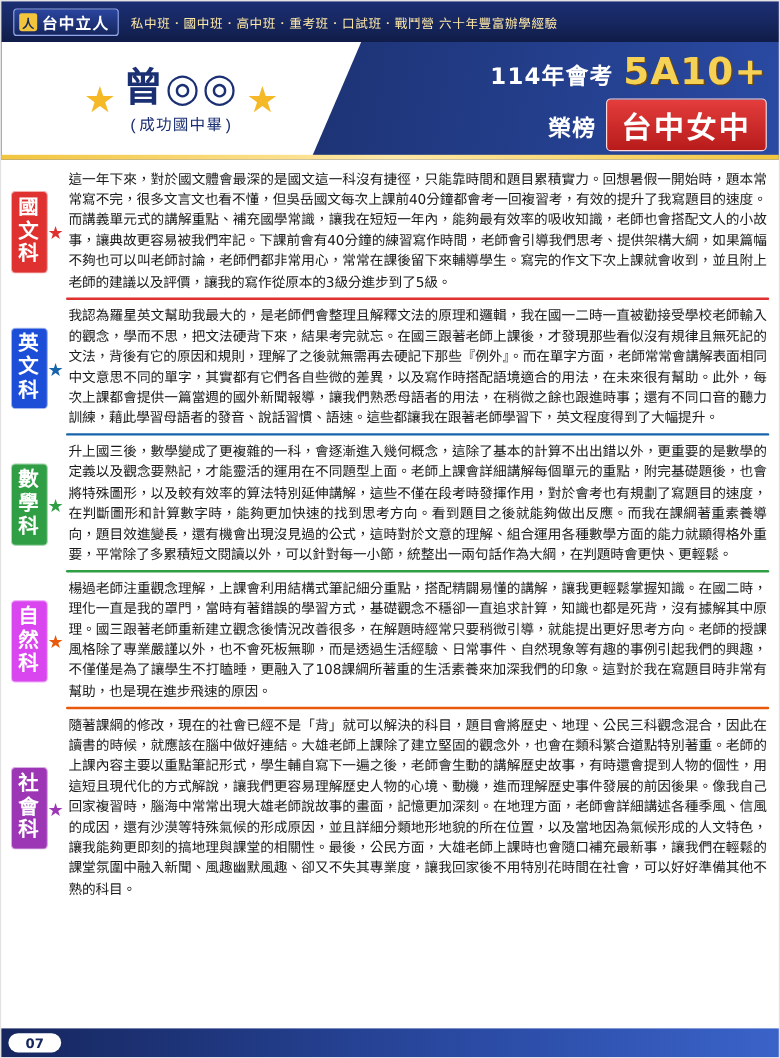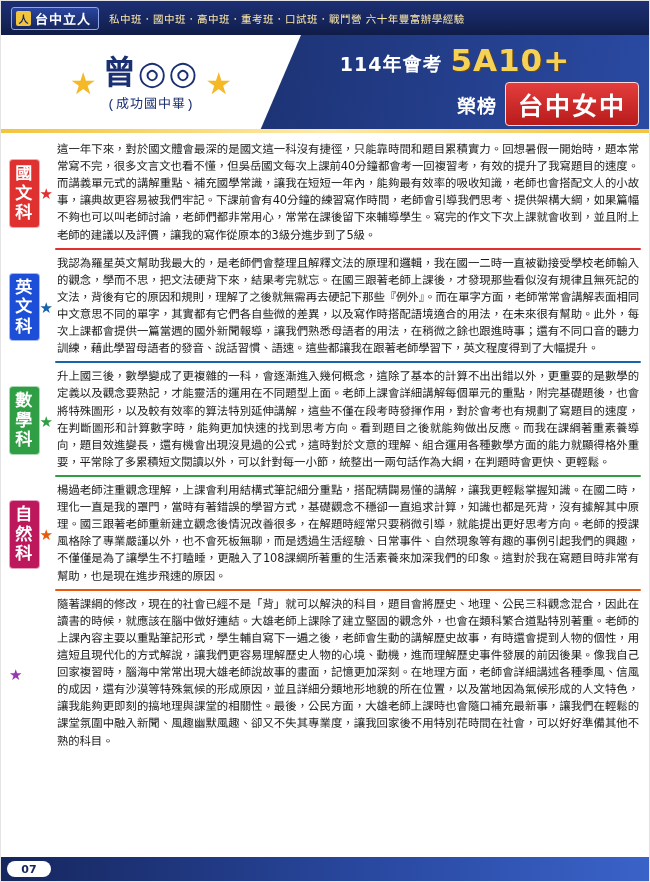--- a/index.html
+++ b/index.html
@@ -69,21 +69,21 @@
   }
   .stu-school {
     font-size: 13px; color: #1b2f73; letter-spacing: 1px; margin-top: 2px; font-family: Liberation Mono, monospace;
   }
   .hero-right {
     position: absolute; right: 0; top: 0; width: 380px; height: 98px;
     padding: 7px 12px 0 0;
     text-align: right; color: #ffffff;
   }
   .exam-line {
-    display: flex; align-items: baseline; justify-content: center; gap: 8px;
+    display: flex; align-items: baseline; justify-content: flex-end; gap: 8px;
   }
   .exam-year { font-size: 19px; font-weight: bold; letter-spacing: 1px; color:#ffffff;}
   .exam-score {
     font-size: 31px; font-weight: bold; color: #f5d256;
     text-shadow: 1px 1px 0 #7a4a00;
     letter-spacing: 1px;
   }
   .admit-row {
     margin-top: 4px;
     display: flex; align-items: center; justify-content: flex-end; gap: 8px;
@@ -201,29 +201,30 @@
       <div class="tag">
         <div class="tag-label" style="background:#2f9e44">數學科</div>
         <div class="tag-star" style="color:#2f9e44">★</div>
       </div>
       <div class="body-text">升上國三後，數學變成了更複雜的一科，會逐漸進入幾何概念，這除了基本的計算不出出錯以外，更重要的是數學的定義以及觀念要熟記，才能靈活的運用在不同題型上面。老師上課會詳細講解每個單元的重點，附完基礎題後，也會將特殊圖形，以及較有效率的算法特別延伸講解，這些不僅在段考時發揮作用，對於會考也有規劃了寫題目的速度，在判斷圖形和計算數字時，能夠更加快速的找到思考方向。看到題目之後就能夠做出反應。而我在課綱著重素養導向，題目效進變長，還有機會出現沒見過的公式，這時對於文意的理解、組合運用各種數學方面的能力就顯得格外重要，平常除了多累積短文閱讀以外，可以針對每一小節，統整出一兩句話作為大綱，在判題時會更快、更輕鬆。</div>
     </div>
     <div class="divider" style="background:#2f9e44"></div>
 
     <div class="section">
       <div class="tag">
-        <div class="tag-label" style="background:#be185d">自然科</div>
+        <div class="tag-label" style="background:#d946ef">自然科</div>
         <div class="tag-star" style="color:#e8590c">★</div>
       </div>
       <div class="body-text">楊過老師注重觀念理解，上課會利用結構式筆記細分重點，搭配精闢易懂的講解，讓我更輕鬆掌握知識。在國二時，理化一直是我的罩門，當時有著錯誤的學習方式，基礎觀念不穩卻一直追求計算，知識也都是死背，沒有據解其中原理。國三跟著老師重新建立觀念後情況改善很多，在解題時經常只要稍微引導，就能提出更好思考方向。老師的授課風格除了專業嚴謹以外，也不會死板無聊，而是透過生活經驗、日常事件、自然現象等有趣的事例引起我們的興趣，不僅僅是為了讓學生不打瞌睡，更融入了108課綱所著重的生活素養來加深我們的印象。這對於我在寫題目時非常有幫助，也是現在進步飛速的原因。</div>
     </div>
     <div class="divider" style="background:#e8590c"></div>
 
     <div class="section">
       <div class="tag">
+        <div class="tag-label" style="background:#9c36b5">社會科</div>
         <div class="tag-star" style="color:#9c36b5">★</div>
       </div>
       <div class="body-text">隨著課綱的修改，現在的社會已經不是「背」就可以解決的科目，題目會將歷史、地理、公民三科觀念混合，因此在讀書的時候，就應該在腦中做好連結。大雄老師上課除了建立堅固的觀念外，也會在類科繁合道點特別著重。老師的上課內容主要以重點筆記形式，學生輔自寫下一遍之後，老師會生動的講解歷史故事，有時還會提到人物的個性，用這短且現代化的方式解說，讓我們更容易理解歷史人物的心境、動機，進而理解歷史事件發展的前因後果。像我自己回家複習時，腦海中常常出現大雄老師說故事的畫面，記憶更加深刻。在地理方面，老師會詳細講述各種季風、信風的成因，還有沙漠等特殊氣候的形成原因，並且詳細分類地形地貌的所在位置，以及當地因為氣候形成的人文特色，讓我能夠更即刻的搞地理與課堂的相關性。最後，公民方面，大雄老師上課時也會隨口補充最新事，讓我們在輕鬆的課堂氛圍中融入新聞、風趣幽默風趣、卻又不失其專業度，讓我回家後不用特別花時間在社會，可以好好準備其他不熟的科目。</div>
     </div>
 
   </div>
 
   <div class="footer">
     <div class="page-num">07</div>
   </div>

